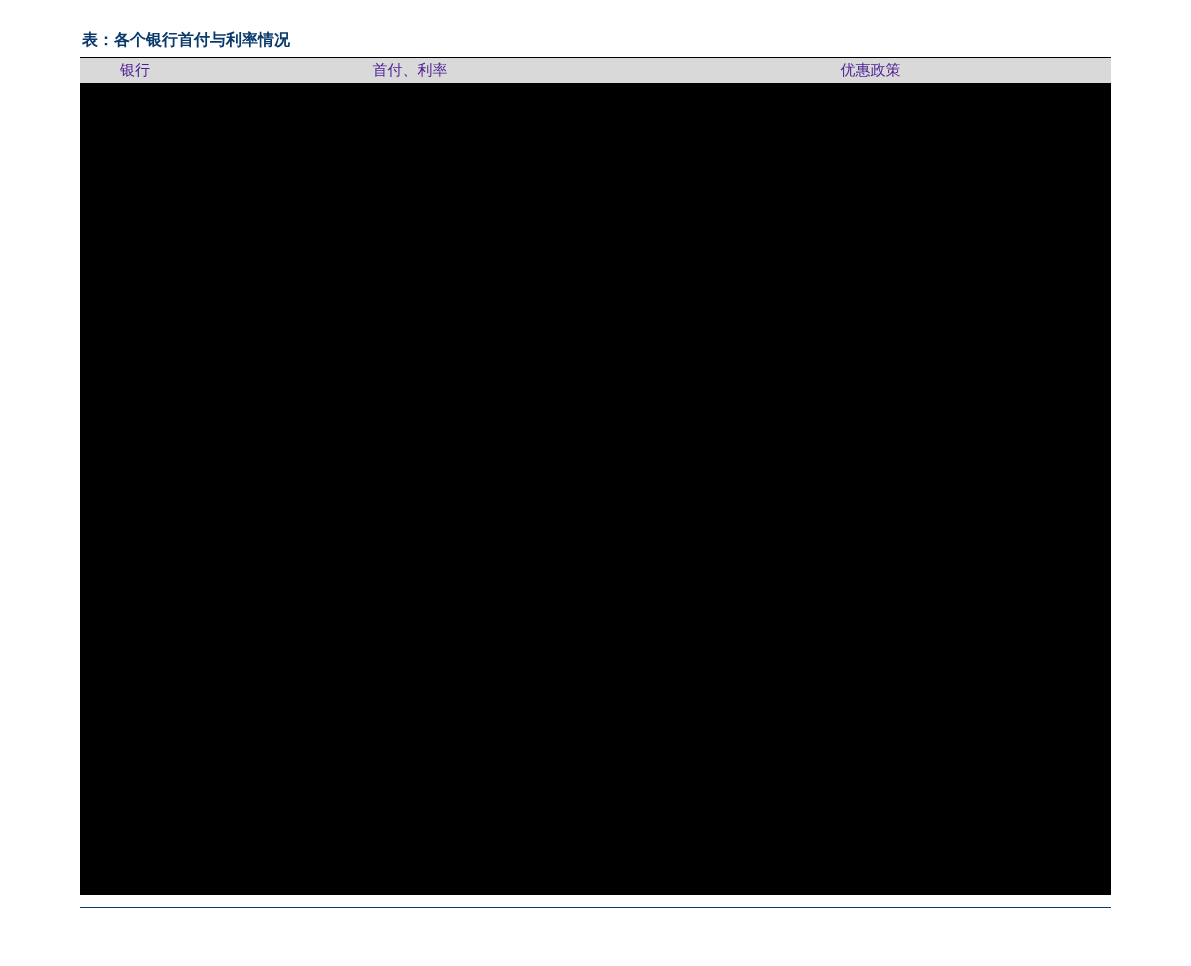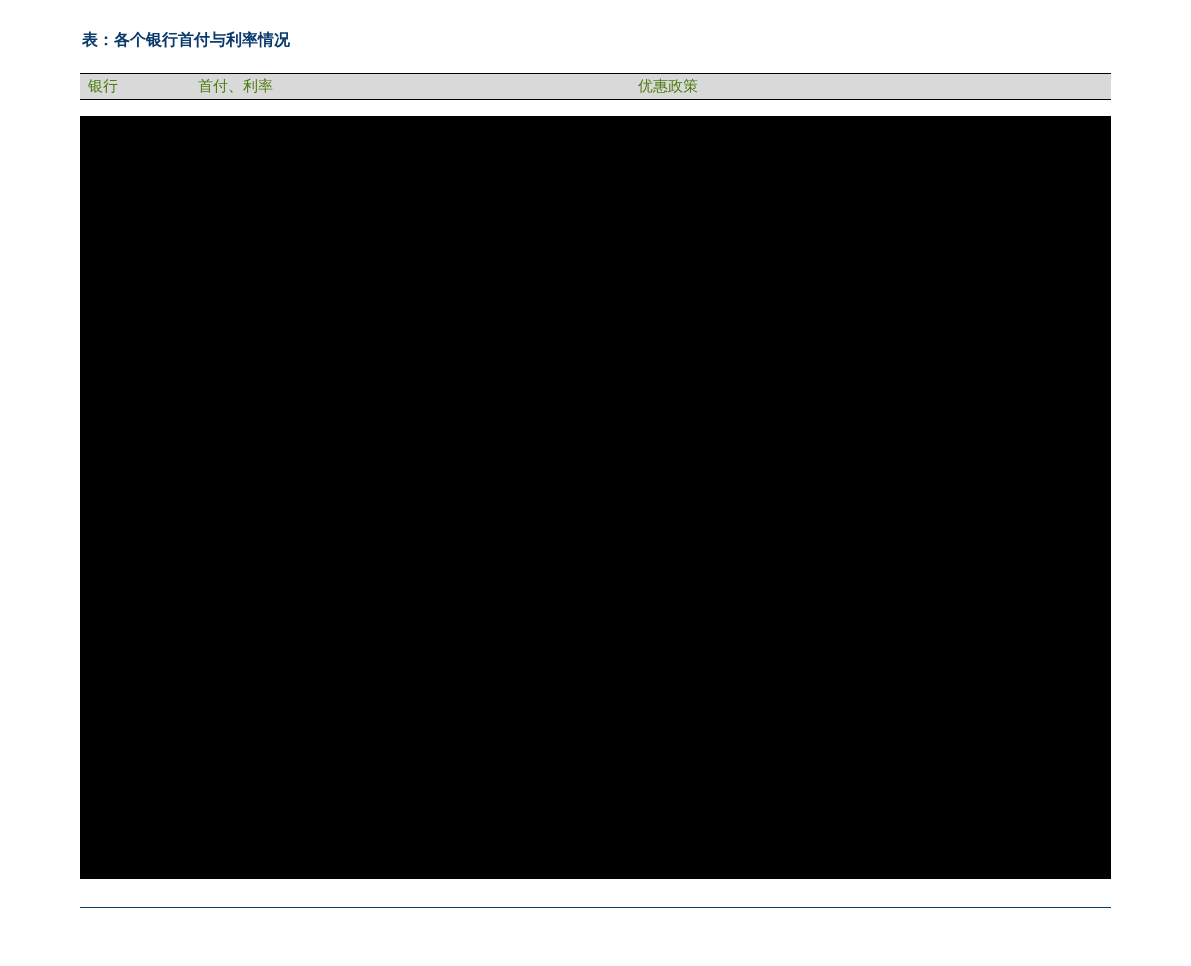--- a/index.html
+++ b/index.html
@@ -12,21 +12,20 @@
       height: 966px;
       font-family: "Microsoft YaHei", "SimSun", sans-serif;
       background: #ffffff;
       position: relative;
     }
     .page-container {
       padding: 30px 80px 40px 80px;
       height: 100%;
       display: flex;
       flex-direction: column;
-      gap: 16px;
     }
     .table-title {
       color: #0a3a6b;
       font-size: 16px;
       font-weight: bold;
       margin-bottom: 6px;
       padding-left: 2px;
     }
     .table-wrapper {
       flex-shrink: 0;
@@ -34,24 +33,24 @@
     table {
       width: 100%;
       border-collapse: collapse;
     }
     .table-header-row {
       background: #d9d9d9;
       border-top: 1.5px solid #000000;
       border-bottom: 1.5px solid #000000;
     }
     .table-header-row th {
-      text-align: left;
+      text-align: center;
       font-weight: normal;
       font-size: 15px;
-      color: #4d7c0f;
+      color: #4c1d95;
       padding: 3px 8px;
       height: 26px;
     }
     .col-bank {
       width: 110px;
     }
     .col-rate {
       width: 440px;
     }
     .col-policy {

